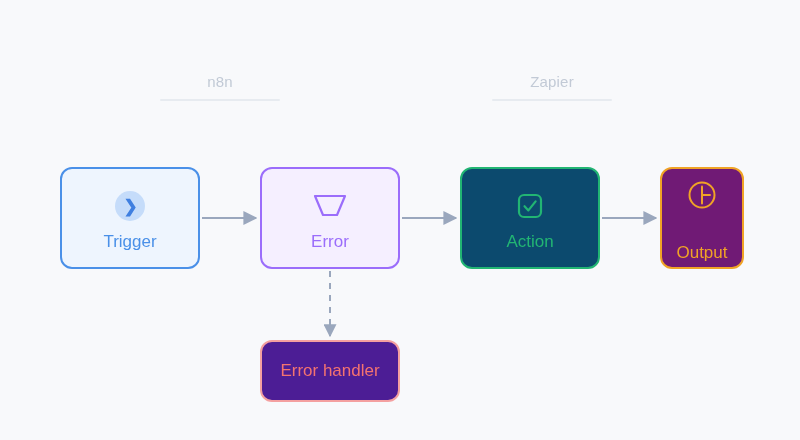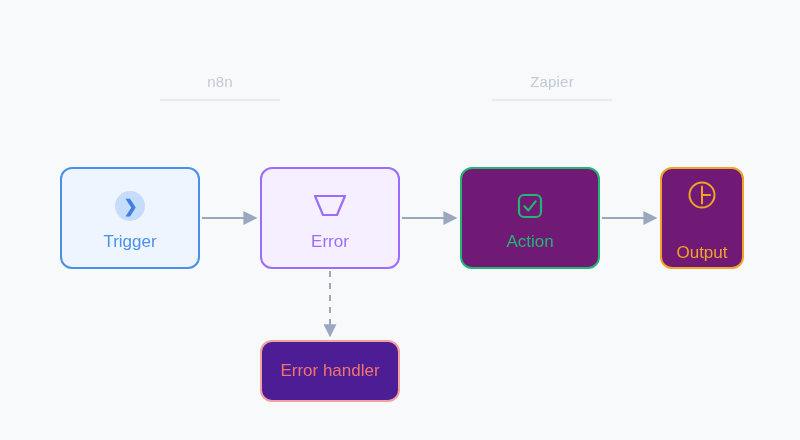--- a/index.html
+++ b/index.html
@@ -76,21 +76,21 @@
   #node-trigger .node-label { color: #4a90e8; }
 
   #node-filter {
     left: 260px; top: 167px;  width: 140px; height: 102px;
     background: #f5efff; border-color: #9b6dfb;
   }
   #node-filter .node-label { color: #9b6dfb; }
 
   #node-action {
     left: 460px; top: 167px;  width: 140px; height: 102px;
-    background: #701a75; border-color: #22b573;
+    background: #0c4a6e; border-color: #22b573;
   }
   #node-action .node-label { color: #22b573; }
 
   #node-output {
     left: 660px; top: 167px;  width: 84px; height: 102px;
     background: #701a75; border-color: #f0a326; gap: 22px;
   }
   #node-output .node-label { color: #f0a326; }
 
   #node-error {

